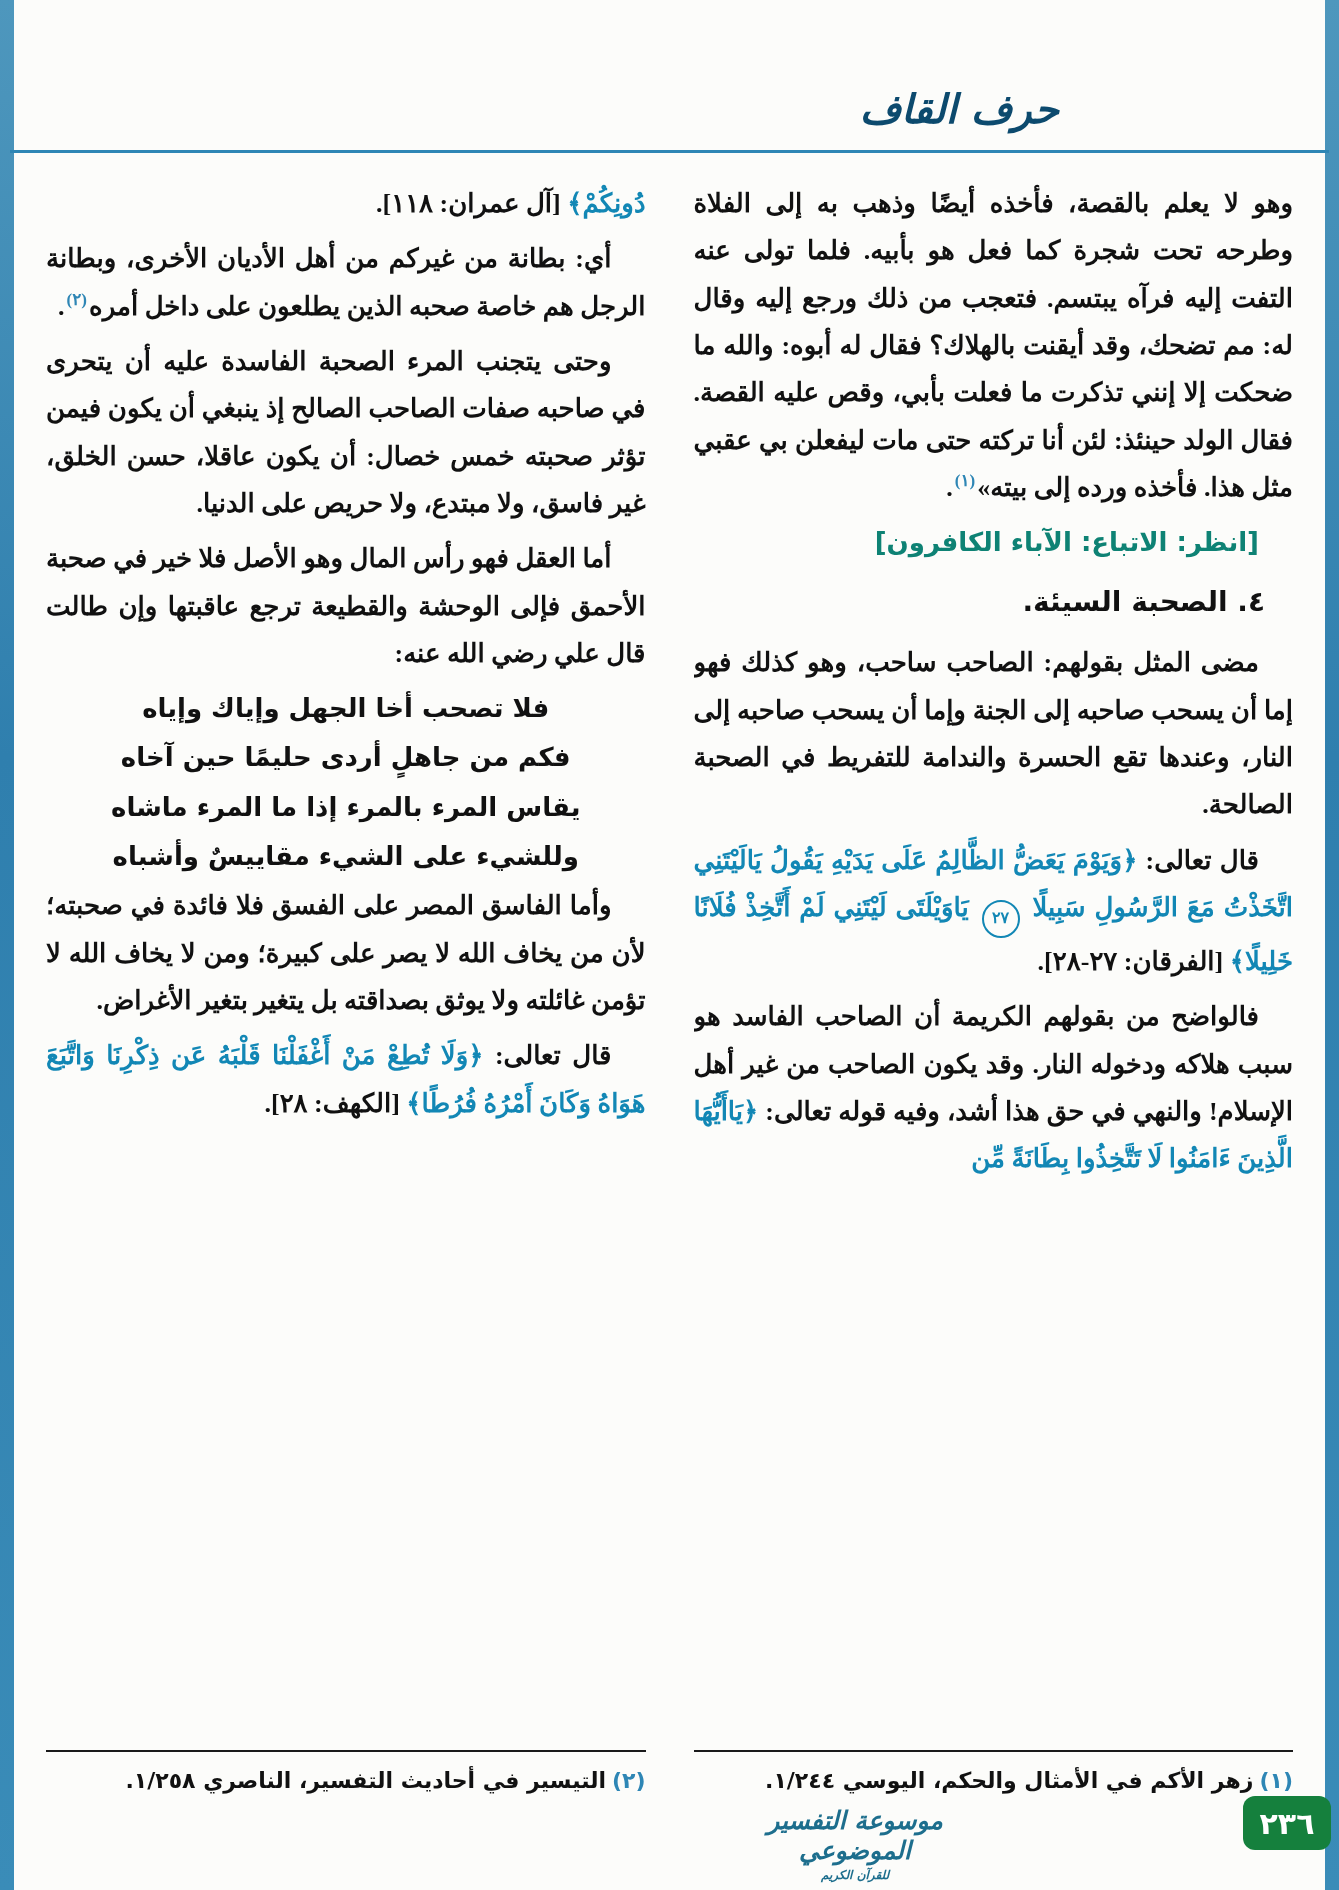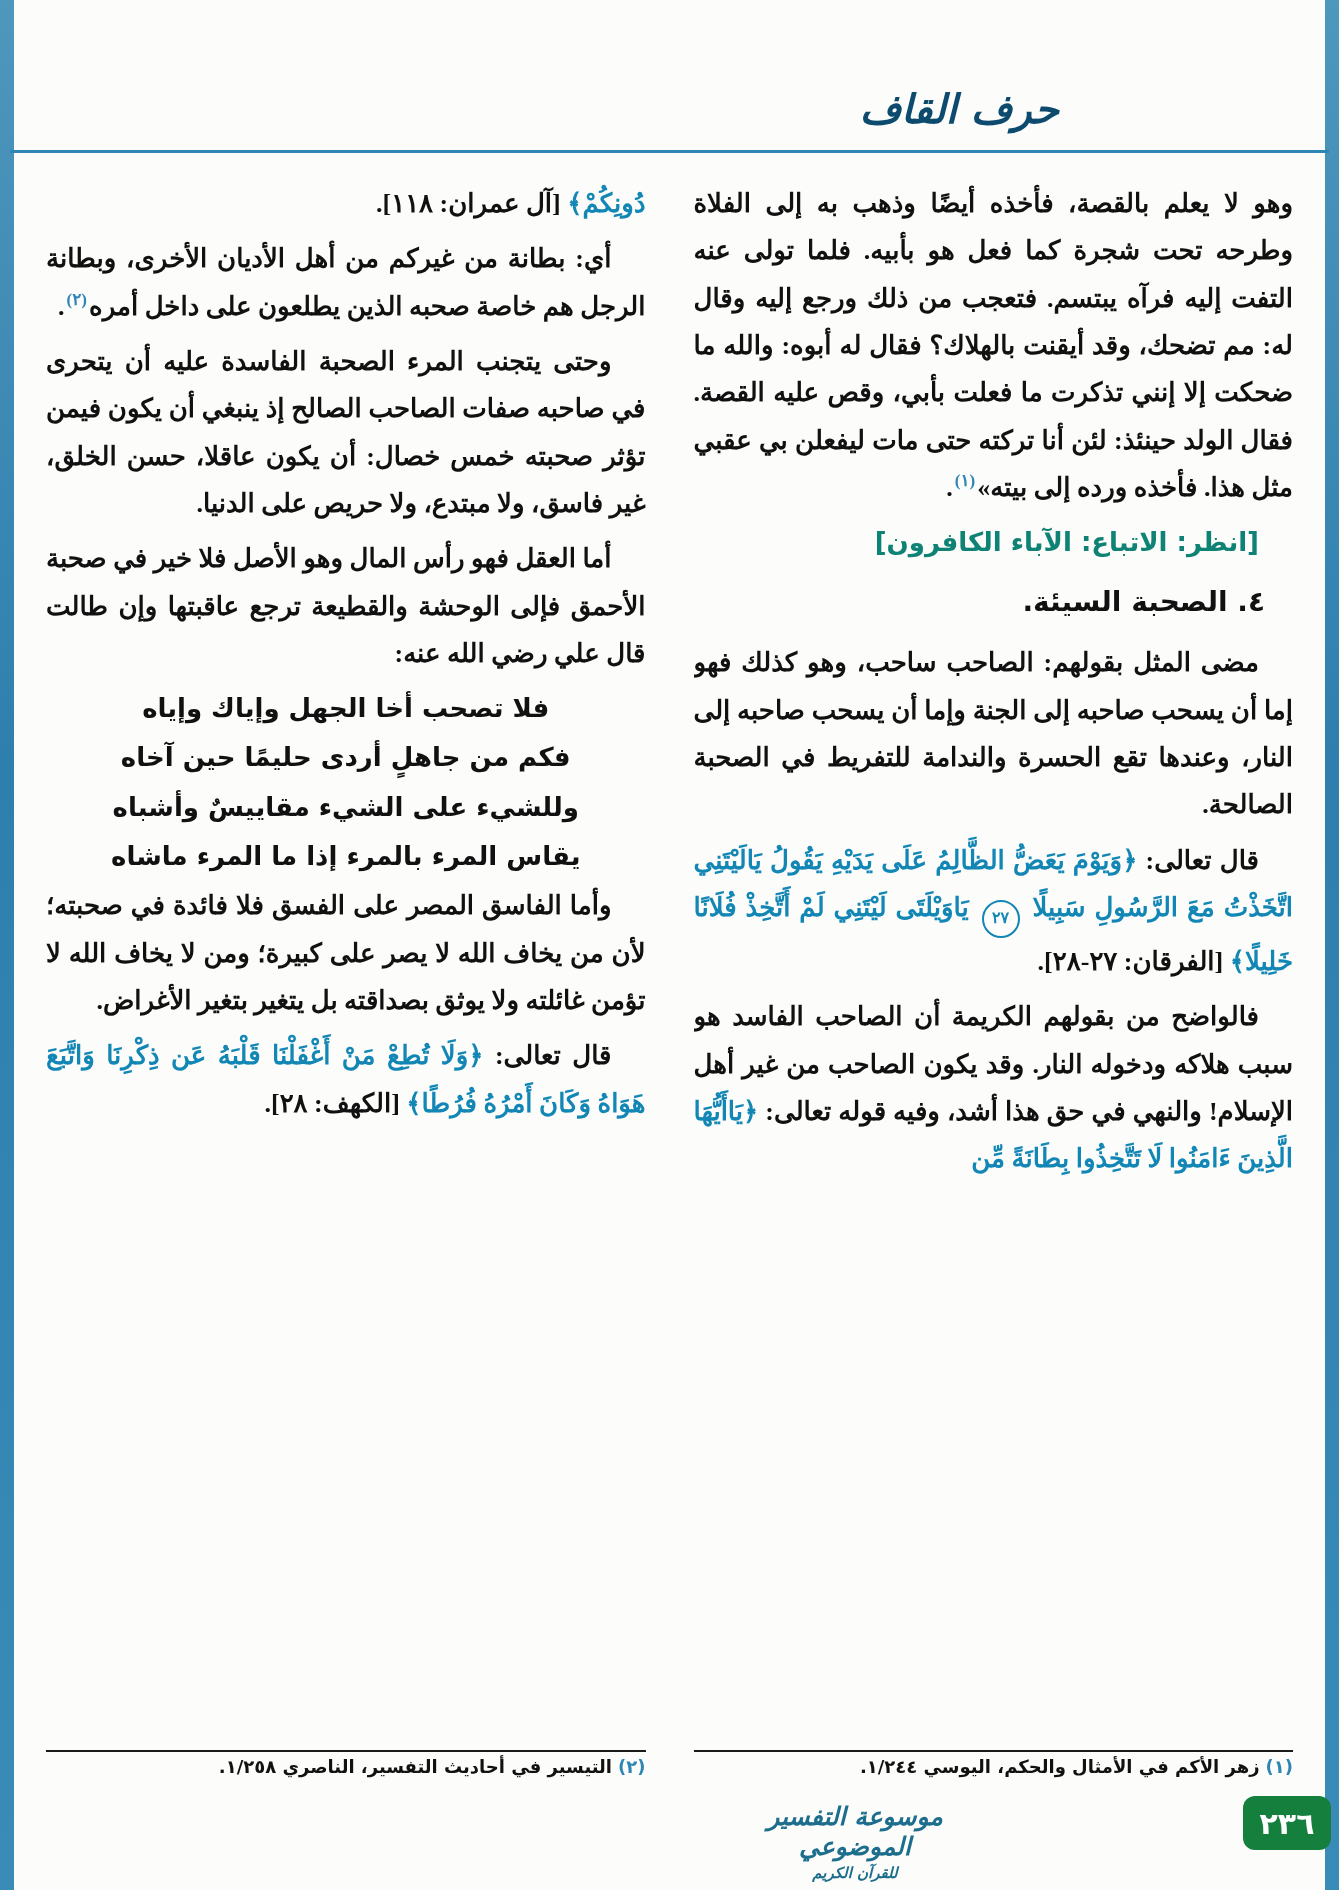--- a/index.html
+++ b/index.html
@@ -46,32 +46,32 @@
     color:#1287b5;vertical-align:-7px;margin:0 4px;text-indent:0;font-weight:800;
   }
   .poetry-line{text-align:center;font-weight:800;margin:2px 0;text-indent:0;}
 
   
   .footnotes{
     position:absolute;left:46px;right:46px;top:1750px;
     display:flex;gap:48px;direction:rtl;
   }
   .footnote{
-    flex:1;border-top:2px solid #1a1a1a;padding-top:0;
-    font-size:18px;font-weight:700;text-align:justify;line-height:1.7;
+    flex:1;border-top:2px solid #1a1a1a;padding-top:10px;
+    font-size:22px;font-weight:700;text-align:justify;line-height:1.7;
   }
   .footnote .fn-marker{color:#2e86b5;font-weight:800;margin-left:6px;}
 
   
   .logo{
     position:absolute;left:735px;bottom:8px;width:240px;
     text-align:center;color:#1d6e8d;
   }
   .logo .l1{font-size:25px;font-weight:800;font-style:italic;line-height:1.2;}
-  .logo .l2{font-size:15px;font-weight:700;font-style:italic;margin-top:2px;}
+  .logo .l2{font-size:12px;font-weight:700;font-style:italic;margin-top:2px;}
 
   
   .page-number{
     position:absolute;right:8px;bottom:40px;width:88px;height:54px;
     background:#15803d;color:#ffffff;border-radius:12px;
     display:flex;align-items:center;justify-content:center;
     font-size:30px;font-weight:800;
   }
 </style>
 </head>
@@ -105,22 +105,22 @@
       <p class="para no-indent"><span class="quran">دُونِكُمْ﴾</span> <span class="ref">[آل عمران: ١١٨].</span></p>
 
       <p class="para"><span>أي: بطانة من غيركم من أهل الأديان الأخرى، وبطانة الرجل هم خاصة صحبه الذين يطلعون على داخل أمره</span><sup class="fn-ref">(٢)</sup><span>.</span></p>
 
       <p class="para">وحتى يتجنب المرء الصحبة الفاسدة عليه أن يتحرى في صاحبه صفات الصاحب الصالح إذ ينبغي أن يكون فيمن تؤثر صحبته خمس خصال: أن يكون عاقلا، حسن الخلق، غير فاسق، ولا مبتدع، ولا حريص على الدنيا.</p>
 
       <p class="para">أما العقل فهو رأس المال وهو الأصل فلا خير في صحبة الأحمق فإلى الوحشة والقطيعة ترجع عاقبتها وإن طالت قال علي رضي الله عنه:</p>
 
       <p class="poetry-line">فلا تصحب أخا الجهل وإياك وإياه</p>
       <p class="poetry-line">فكم من جاهلٍ أردى حليمًا حين آخاه</p>
+      <p class="poetry-line">يقاس المرء بالمرء إذا ما المرء ماشاه</p>
       <p class="poetry-line">وللشيء على الشيء مقاييسٌ وأشباه</p>
-      <p class="poetry-line">يقاس المرء بالمرء إذا ما المرء ماشاه</p>
 
       <p class="para">وأما الفاسق المصر على الفسق فلا فائدة في صحبته؛ لأن من يخاف الله لا يصر على كبيرة؛ ومن لا يخاف الله لا تؤمن غائلته ولا يوثق بصداقته بل يتغير بتغير الأغراض.</p>
 
       <p class="para"><span>قال تعالى:</span> <span class="quran">﴿وَلَا تُطِعْ مَنْ أَغْفَلْنَا قَلْبَهُ عَن ذِكْرِنَا وَاتَّبَعَ هَوَاهُ وَكَانَ أَمْرُهُ فُرُطًا﴾</span> <span class="ref">[الكهف: ٢٨].</span></p>
     </section>
 
   </main>
 
   <div class="footnotes">
     <div class="footnote"><span class="fn-marker">(١)</span><span>زهر الأكم في الأمثال والحكم، اليوسي ١/٢٤٤.</span></div>

